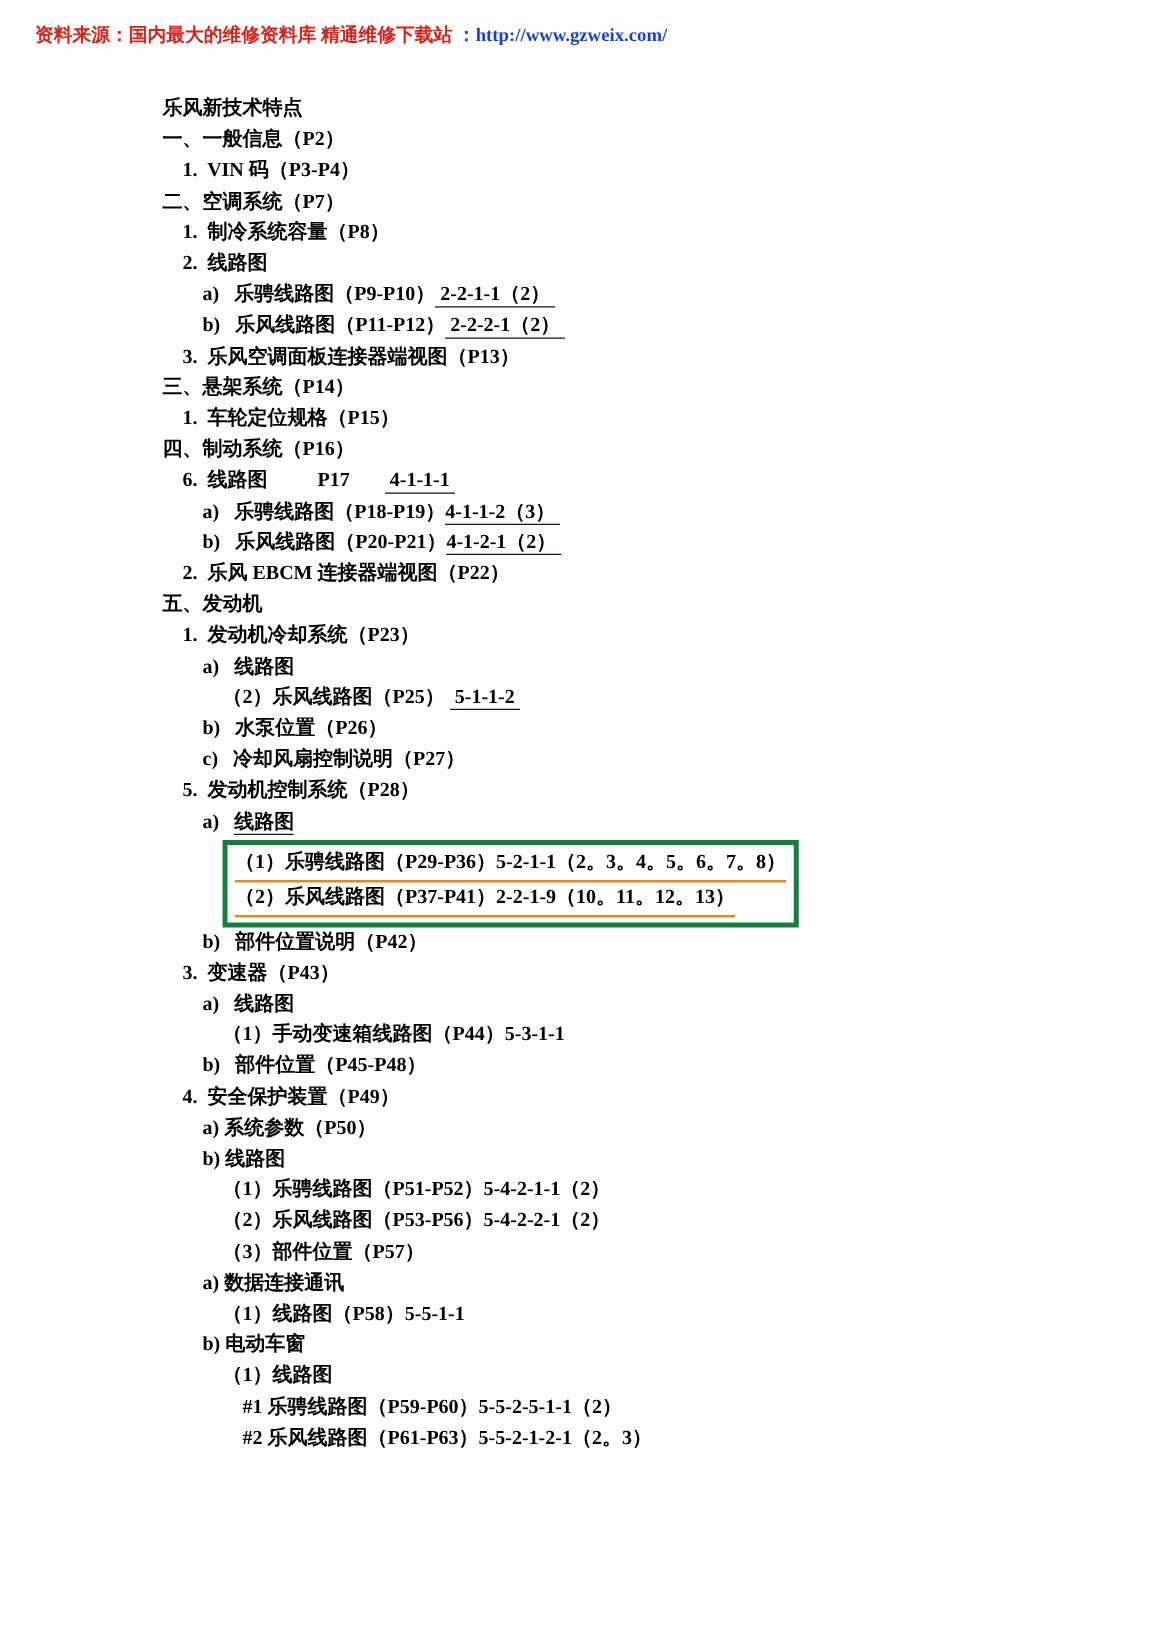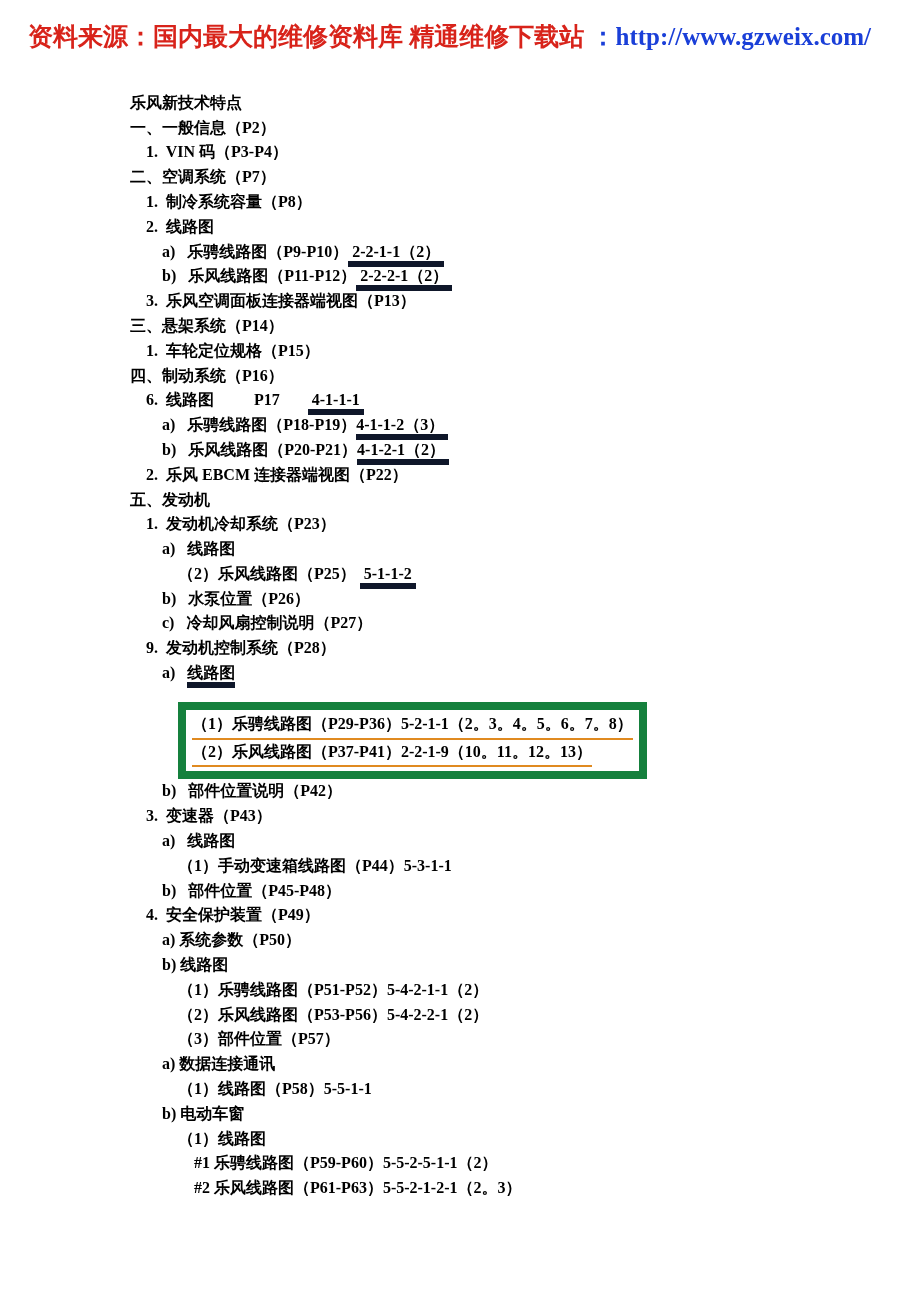--- a/index.html
+++ b/index.html
@@ -8,39 +8,39 @@
     width: 920px;
     font-family: "SimSun", "宋体", serif;
     font-size: 16px;
     line-height: 1.55;
     color: #000;
     background: #fff;
   }
   .header {
     padding: 18px 28px 10px 28px;
     font-weight: bold;
-    font-size: 25px;
+    font-size: 15px;
   }
   .header .red { color: #d8231a; }
   .header .blue { color: #1a3fd8; }
   .content {
     padding: 24px 0 40px 130px;
   }
   .line { white-space: pre; font-weight: bold; }
-  .u { border-bottom: 6px solid #0f172a; padding-bottom: 1px; }
+  .u { border-bottom: 1px solid #0f172a; padding-bottom: 1px; }
   .hl {
     display: inline-block;
     border-bottom: 2px solid #e08a20;
     padding-bottom: 1px;
   }
   .box {
     display: inline-block;
-    border: 8px solid #15803d;
+    border: 4px solid #15803d;
     padding: 2px 6px 4px 6px;
-    margin-top: 16px;
+    margin-top: 2px;
   }
 </style>
 </head>
 <body>
 
 <div class="header">
   <span class="red">资料来源：</span><span class="red">国内最大的维修资料库 精通维修下载站</span><span class="blue"> ：</span><span class="blue">http://www.gzweix.com/</span>
 </div>
 
 <div class="content" id="content">
@@ -59,21 +59,21 @@
     <div class="line"><span>    6.  线路图          P17       </span><span class="u"> 4-1-1-1 </span></div>
     <div class="line"><span>        a)   乐骋线路图（P18-P19）</span><span class="u">4-1-1-2（3） </span></div>
     <div class="line"><span>        b)   乐风线路图（P20-P21）</span><span class="u">4-1-2-1（2） </span></div>
     <div class="line">    2.  乐风 EBCM 连接器端视图（P22）</div>
     <div class="line">五、发动机</div>
     <div class="line">    1.  发动机冷却系统（P23）</div>
     <div class="line">        a)   线路图</div>
     <div class="line"><span>            （2）乐风线路图（P25） </span><span class="u"> 5-1-1-2 </span></div>
     <div class="line">        b)   水泵位置（P26）</div>
     <div class="line">        c)   冷却风扇控制说明（P27）</div>
-    <div class="line">    9.  发动机控制系统（P28）</div>
+    <div class="line">    5.  发动机控制系统（P28）</div>
     <div class="line"><span>        a)   </span><span class="u">线路图</span></div>
     <div class="line">            <span class="box"><div><span class="hl">（1）乐骋线路图（P29-P36）5-2-1-1（2。3。4。5。6。7。8）</span></div><div><span class="hl">（2）乐风线路图（P37-P41）2-2-1-9（10。11。12。13）</span></div></span></div>
     <div class="line">        b)   部件位置说明（P42）</div>
     <div class="line"></div>
     <div class="line">    3.  变速器（P43）</div>
     <div class="line">        a)   线路图</div>
     <div class="line">            （1）手动变速箱线路图（P44）5-3-1-1</div>
     <div class="line">        b)   部件位置（P45-P48）</div>
     <div class="line">    4.  安全保护装置（P49）</div>
     <div class="line">        a) 系统参数（P50）</div>

